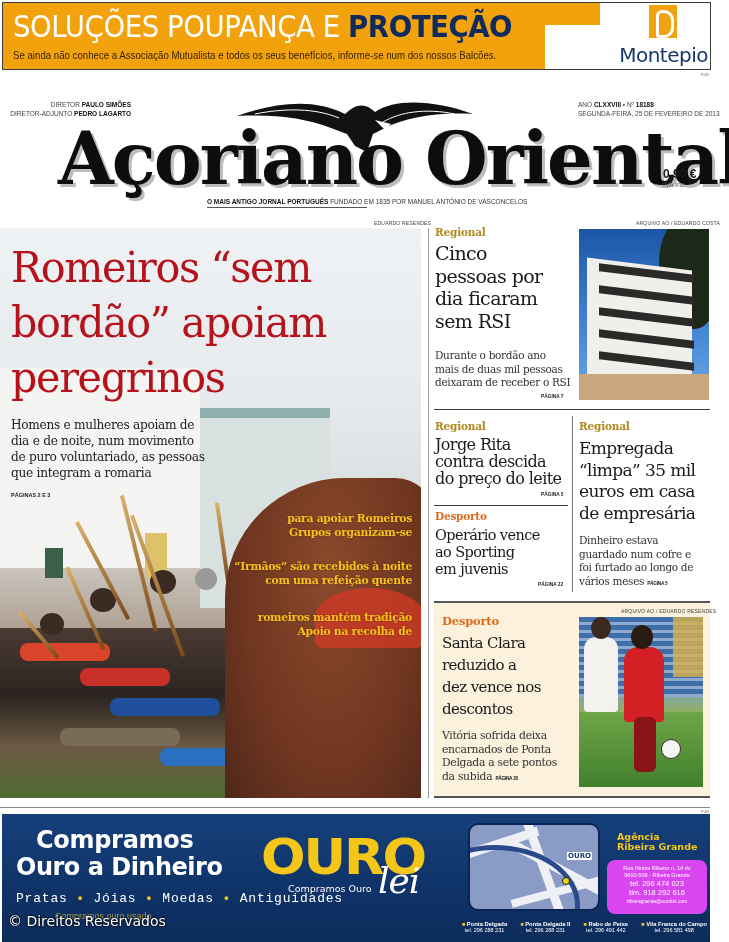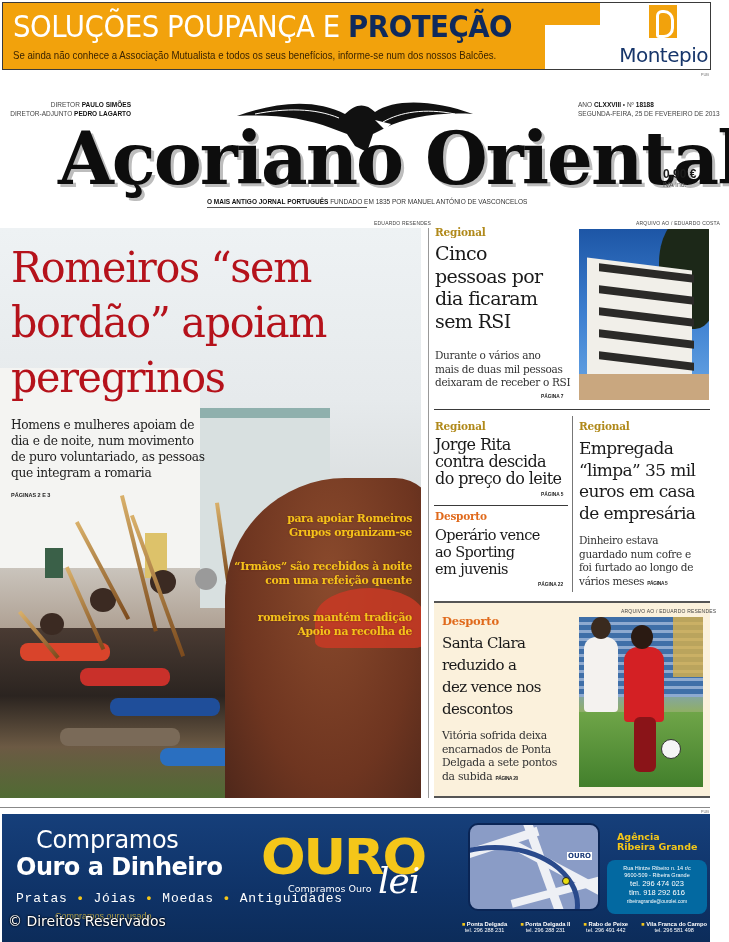--- a/index.html
+++ b/index.html
@@ -78,37 +78,37 @@
 #sc-photo .head2{position:absolute;left:12px;top:0;width:20px;height:22px;border-radius:50%;background:#3a2a1e}
 #sc-photo .ball{position:absolute;left:82px;top:122px;width:20px;height:20px;border-radius:50%;background:#f5f5f5;border:1px solid #333}
 #sc-photo .stands{position:absolute;left:0;top:0;width:124px;height:80px;background:repeating-linear-gradient(180deg,#3f6fa8 0 5px,#8eaad0 5px 8px)}
 #sc-photo .yellow{position:absolute;right:0;top:0;width:30px;height:60px;background:#d9b24a;opacity:0.8}
 #sc-photo .grass{position:absolute;left:0;top:95px;width:124px;height:80px;background:linear-gradient(180deg,#6fa548,#3f7d2a)}
 
 
 #bottom-rule{left:0;top:807px;width:710px;height:1px;background:#888}
 #pub2{right:20px;top:809px;font-size:4px;color:#777;font-family:"Liberation Sans",sans-serif}
 #bottom-ad{left:2px;top:814px;width:708px;height:128px;background:linear-gradient(180deg,#163f7a 0%,#0f3368 60%,#0c2c5a 100%);overflow:hidden}
-#ouro-left-1{left:36px;top:826px;font-family:"DejaVu Sans",sans-serif;font-weight:normal;font-size:24px;color:#fff;letter-spacing:-0.3px;white-space:nowrap}
+#ouro-left-1{left:36px;top:826px;font-family:"DejaVu Sans",sans-serif;font-weight:bold;font-size:24px;color:#fff;letter-spacing:-0.3px;white-space:nowrap}
 #ouro-left-2{left:16px;top:853px;font-family:"DejaVu Sans",sans-serif;font-weight:bold;font-size:24px;color:#fff;letter-spacing:-0.5px;white-space:nowrap}
 #ouro-list{left:16px;top:891px;font-family:Liberation Mono, monospace;font-size:13px;color:#fff;letter-spacing:0.8px;white-space:nowrap}
 #ouro-list .dot{color:#f4c619;font-weight:bold}
 #ouro-brand{left:261px;top:832px;font-family:"DejaVu Sans",sans-serif;font-weight:bold;font-size:50px;color:#f4c619;letter-spacing:-2px;line-height:50px;transform:scaleX(1.05);transform-origin:left}
 #ouro-brand-sub{left:288px;top:883px;font-family:"DejaVu Sans",sans-serif;font-size:9.5px;color:#fff;white-space:nowrap}
 #ouro-lei{left:378px;top:860px;font-family:"DejaVu Serif",serif;font-style:italic;font-size:36px;color:#fff;letter-spacing:-1px}
 #ouro-faded{left:55px;top:911px;font-family:"Liberation Sans",sans-serif;font-size:9px;color:#d2b43a;white-space:nowrap;opacity:0.8}
 #copyright{left:8px;top:913px;font-family:"DejaVu Sans",sans-serif;font-size:14px;color:#fff;white-space:nowrap;text-shadow:0 0 2px #000,0 0 2px #000}
 
 #map-panel{left:468px;top:823px;width:132px;height:88px;border-radius:10px;background:#8a9cc6;overflow:hidden;border:2px solid #0a2555}
 #map-panel .road{position:absolute;background:#eef0f5}
 #map-panel .river{position:absolute;border:5px solid #2a4a8c;border-radius:50%}
 #map-panel .marker{position:absolute;left:92px;top:52px;width:8px;height:8px;border-radius:50%;background:#e9dd10;border:1px solid #222}
 #map-label{left:567px;top:852px;font-family:"DejaVu Sans",sans-serif;font-weight:bold;font-size:7px;color:#1b3a78;background:#fff;padding:0 1px}
 #agencia{left:617px;top:832px;font-family:"DejaVu Sans",sans-serif;font-weight:bold;font-size:9.5px;line-height:10px;color:#f4c619}
-#address-box{left:607px;top:860px;width:100px;height:54px;border-radius:8px;background:#0369a1;font-family:"Liberation Sans",sans-serif;color:#fff;text-align:center;padding-top:5px}
+#address-box{left:607px;top:860px;width:100px;height:54px;border-radius:8px;background:#d946ef;font-family:"Liberation Sans",sans-serif;color:#fff;text-align:center;padding-top:5px}
 #address-box .a1{font-size:5.5px;line-height:7px}
 #address-box .tel{font-size:7.5px;line-height:9px}
 #address-box .mail{font-size:5px;line-height:8px}
 #branches{left:462px;top:921px;width:245px;display:flex;justify-content:space-between;font-family:"Liberation Sans",sans-serif;color:#fff}
 .branch{text-align:center;font-size:5.5px;line-height:6px}
 .branch b{font-size:5.8px}
 .branch .dot{color:#f4c619}
 </style>
 </head>
 <body>
@@ -203,21 +203,21 @@
 
 <div class="abs credit" style="left:636px;top:220px">ARQUIVO AO / EDUARDO COSTA</div>
 <div class="abs kicker" style="left:435px;top:226px">Regional</div>
 <div class="abs hed" style="left:435px;top:242px;font-size:19px;line-height:22.5px">
   <div>Cinco</div>
   <div>pessoas por</div>
   <div>dia ficaram</div>
   <div>sem RSI</div>
 </div>
 <div class="abs deck" style="left:435px;top:349px;width:140px">
-  <div>Durante o vários ano</div>
+  <div>Durante o bordão ano</div>
   <div>mais de duas mil pessoas</div>
   <div>deixaram de receber o RSI</div>
 </div>
 <div class="abs pg" style="left:541px;top:394px">PÁGINA 7</div>
 <div id="rsi-photo" class="abs">
   <div class="tree"></div>
   <div class="bldg"></div>
   <div class="floor" style="top:40px"></div>
   <div class="floor" style="top:62px"></div>
   <div class="floor" style="top:84px"></div>

